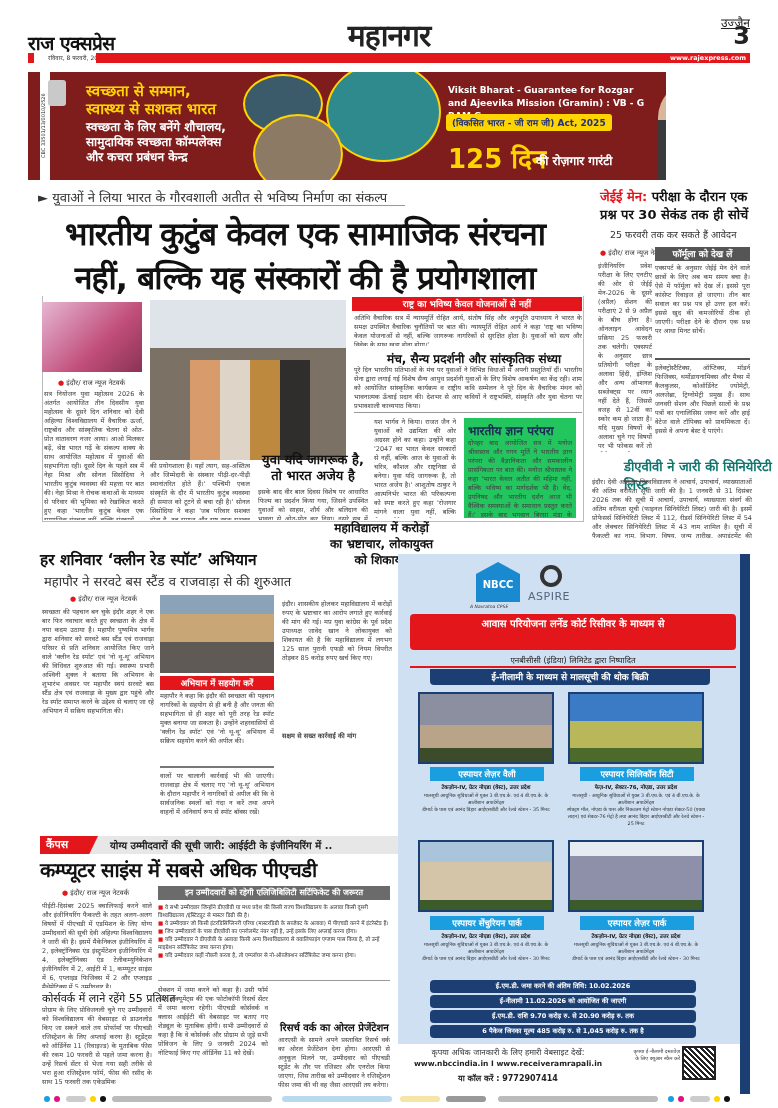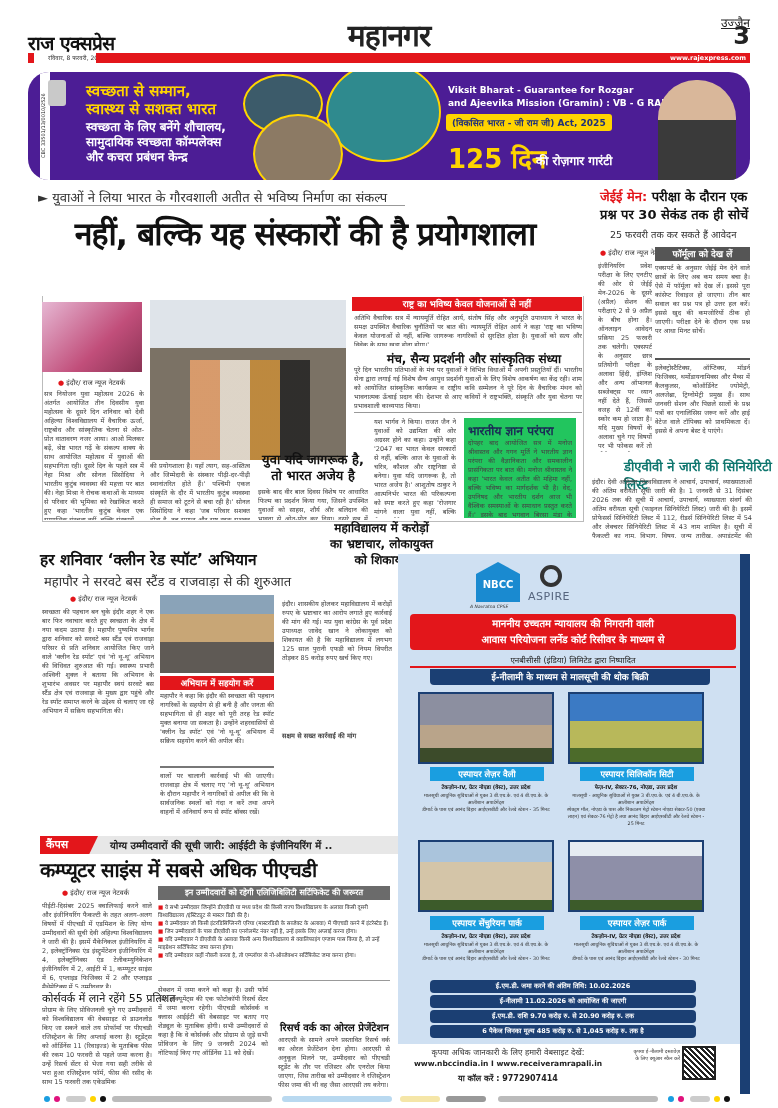--- a/index.html
+++ b/index.html
@@ -10,21 +10,21 @@
   .mast-brand { left: 28px; top: 30px; font-size: 19px; font-weight: bold; color: #111; letter-spacing: -0.5px; }
   .mast-date { left: 48px; top: 54px; font-size: 6px; color: #333; }
   .mast-title { left: 0; width: 778px; top: 14px; text-align: center; font-size: 30px; font-weight: 900; color: #222; letter-spacing: -1px; }
   .mast-city { right: 28px; top: 14px; font-size: 12px; text-align: right; text-decoration: underline; }
   .mast-page { right: 28px; top: 22px; font-size: 24px; font-weight: bold; }
   .mast-bar-l { left: 28px; top: 53px; width: 6px; height: 10px; background: #e3161b; }
   .mast-bar { left: 96px; top: 53px; width: 654px; height: 10px; background: #e3161b; }
   .mast-url { right: 32px; top: 54px; font-size: 6.5px; color: #fff; font-weight: bold; }
 
   
-  .ad-top { left: 28px; top: 72px; width: 722px; height: 108px; background: #4c1d95; overflow: hidden; border-radius: 21px; }
+  .ad-top { left: 28px; top: 72px; width: 638px; height: 108px; background: #7f1d1d; overflow: hidden; }
   .ad-cbc { left: 12px; top: 0; width: 10px; height: 108px; background: #fff; font-size: 5px; writing-mode: vertical-rl; transform: rotate(180deg); text-align: center; color: #222; }
   .ad-emblem { left: 20px; top: 8px; width: 18px; height: 26px; border-radius: 3px; background: #c9c9c9; }
   .ad-h1 { left: 58px; top: 10px; font-size: 15px; font-weight: bold; color: #ffd400; line-height: 18px; }
   .ad-h2 { left: 58px; top: 48px; font-size: 12px; font-weight: bold; color: #fff; line-height: 15px; }
   .ad-circ1 { left: 215px; top: 2px; width: 80px; height: 60px; border-radius: 50%; background: #3c5b6a; border: 2px solid #ffd400; }
   .ad-circ2 { left: 225px; top: 42px; width: 90px; height: 80px; border-radius: 50%; background: #8c7a64; border: 2px solid #ffd400; }
   .ad-circ3 { left: 298px; top: -10px; width: 115px; height: 100px; border-radius: 50%; background: #2f8a8e; border: 2px solid #ffd400; }
   .ad-en { left: 420px; top: 12px; font-size: 9px; font-weight: bold; color: #fff; line-height: 13px; }
   .ad-act { left: 418px; top: 42px; background: #ffd400; color: #1f2f7a; font-size: 9px; font-weight: bold; padding: 2px 6px; border-radius: 3px; }
   .ad-125 { left: 420px; top: 68px; font-size: 26px; font-weight: 900; color: #ffd400; }
@@ -130,20 +130,21 @@
   </div>
   <div class="abs ad-act">(विकसित भारत - जी राम जी) Act, 2025</div>
   <div class="abs ad-125">125 दिन</div>
   <div class="abs ad-125-sub">की रोज़गार गारंटी</div>
   <div class="abs ad-pm"></div>
 </div>
 
 <div class="abs kicker">► युवाओं ने लिया भारत के गौरवशाली अतीत से भविष्य निर्माण का संकल्प</div>
 <div class="abs kicker-rule"></div>
 <div class="abs headline">
+  <div>भारतीय कुटुंब केवल एक सामाजिक संरचना</div>
   <div>नहीं, बल्कि यह संस्कारों की है प्रयोगशाला</div>
 </div>
 <div class="abs main-border"></div>
 <div class="abs img-a"></div>
 <div class="abs img-b"></div>
 <div class="abs img-b-people"></div>
 <div class="abs byline" style="left:58px;top:378px;"><span class="byline-dot">● </span><span>इंदौर/ राज न्यूज नेटवर्क</span></div>
 <div class="abs bodytext" style="left:44px;top:390px;width:100px;height:130px;overflow:hidden;">सत्र नियोजन युवा महोत्सव 2026 के अंतर्गत आयोजित तीन दिवसीय युवा महोत्सव के दूसरे दिन शनिवार को देवी अहिल्या विश्वविद्यालय में वैचारिक ऊर्जा, राष्ट्रबोध और सांस्कृतिक चेतना से ओत-प्रोत वातावरण नजर आया। आओ मिलकर बढ़ें, श्रेष्ठ भारत गढ़ें के संकल्प वाक्य के साथ आयोजित महोत्सव में युवाओं की सहभागिता रही। दूसरे दिन के पहले सत्र में नेहा मिश्रा और सोनल सिसोदिया ने भारतीय कुटुंब व्यवस्था की महत्ता पर बात की। नेहा मिश्रा ने रोचक कथाओं के माध्यम से परिवार की भूमिका को रेखांकित करते हुए कहा 'भारतीय कुटुंब केवल एक सामाजिक संरचना नहीं, बल्कि संस्कारों</div>
 <div class="abs bodytext" style="left:150px;top:462px;width:100px;height:58px;overflow:hidden;">की प्रयोगशाला है। यहाँ त्याग, सह-अस्तित्व और जिम्मेदारी के संस्कार पीढ़ी-दर-पीढ़ी स्थानांतरित होते हैं।' पश्चिमी एकल संस्कृति के दौर में भारतीय कुटुंब व्यवस्था ही समाज को टूटने से बचा रही है।' सोनल सिसोदिया ने कहा 'जब परिवार सशक्त होता है, तब समाज और राष्ट्र स्वतः सशक्त हो जाते हैं। हमारी सभ्यता की शक्ति हमारी पारिवारिक और पारिवारिक संस्कारों में निहित है।'</div>
 <div class="abs yuva-h">युवा यदि जागरूक है, तो भारत अजेय है</div>
@@ -184,21 +185,20 @@
 <div class="abs maha-h">महाविद्यालय में करोड़ों का भ्रष्टाचार, लोकायुक्त को शिकायत</div>
 <div class="abs bodytext" style="left:282px;top:600px;width:110px;height:130px;overflow:hidden;">इंदौर। शासकीय होलकर महाविद्यालय में करोड़ों रुपए के भ्रष्टाचार का आरोप लगाते हुए कार्रवाई की मांग की गई। मप्र युवा कांग्रेस के पूर्व प्रदेश उपाध्यक्ष जावेद खान ने लोकायुक्त को शिकायत की है कि महाविद्यालय में लगभग 125 साल पुरानी एफडी को नियम विपरीत तोड़कर 85 करोड़ रुपए खर्च किए गए।</div>
 <div class="abs bodytext" style="left:282px;top:732px;width:110px;font-weight:bold;">सक्षम से सख्त कार्रवाई की मांग</div>
 
 <div class="abs nbcc"></div>
 <div class="abs nbcc-logo">NBCC</div>
 <div class="abs nbcc-cpse">A Navratna CPSE</div>
 <div class="abs aspire-gear"></div>
 <div class="abs aspire">ASPIRE</div>
 <div class="abs nbcc-red">
-  <div>माननीय उच्चतम न्यायालय की निगरानी वाली</div>
   <div>आवास परियोजना लर्नेड कोर्ट रिसीवर के माध्यम से</div>
 </div>
 <div class="abs nbcc-exec">एनबीसीसी (इंडिया) लिमिटेड द्वारा निष्पादित</div>
 <div class="abs nbcc-rule"></div>
 <div class="abs nbcc-blue">ई-नीलामी के माध्यम से मालसूची की थोक बिक्री</div>
 
 <div class="abs prop-img" style="left:418px;top:692px;background:linear-gradient(#8c8fa0 0 45%, #b9a48a 45% 80%, #3c4b2a 80% 100%);"></div>
 <div class="abs prop-label" style="left:430px;top:767px;">एस्पायर लेज़र वैली</div>
 <div class="abs prop-loc" style="left:416px;top:783px;">टेकज़ोन-IV, ग्रेटर नोएडा (वेस्ट), उत्तर प्रदेश</div>
 <div class="abs prop-desc" style="left:416px;top:792px;height:30px;overflow:hidden;">

